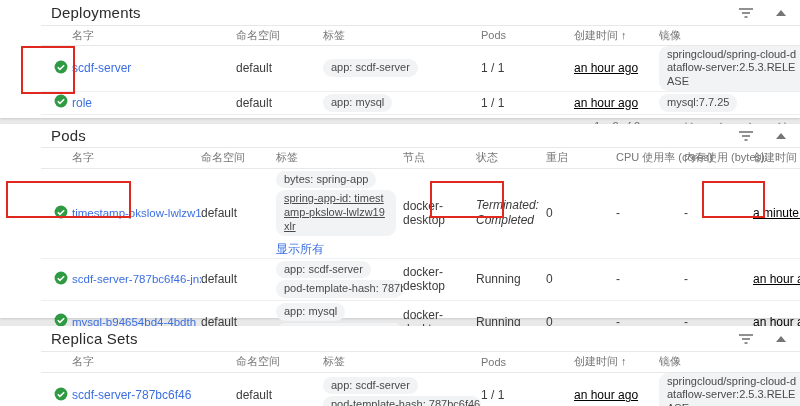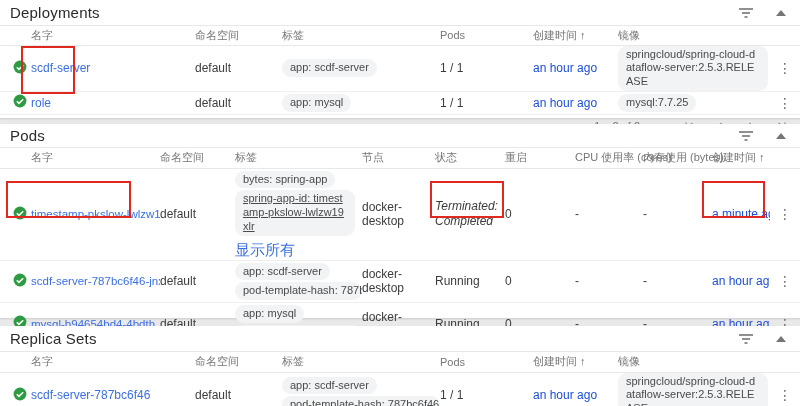--- a/index.html
+++ b/index.html
@@ -3,21 +3,21 @@
 <meta charset="utf-8">
 <style>
   * { margin:0; padding:0; box-sizing:border-box; }
   html,body { width:800px; height:406px; }
   body {
     position:relative; overflow:hidden;
     background:#e9e9e9;
     font-family:"Liberation Sans","DejaVu Sans",sans-serif;
     color:#333;
   }
-  .card { position:absolute; left:0; right:0; background:#fff; box-shadow:0 1px 2px rgba(0,0,0,.12); }
+  .card { position:absolute; left:0; right:0; background:#fff; box-shadow:0 1px 2px rgba(0,0,0,.12);padding-left:41px; }
   #card-deployments { top:0; height:118px; }
   #card-pods { top:124px; height:194px; }
   #card-replicasets { top:326px; height:80px; overflow:hidden; }
 
   .card-head {
     display:flex; justify-content:space-between; align-items:center;
     padding:0 14px 0 10px; border-bottom:1px solid #e8e8e8;
   }
   #card-deployments .card-head { height:26px; }
   #card-pods .card-head { height:24px; }
@@ -36,22 +36,22 @@
     font-size:11px; font-weight:400; color:#767676; text-align:left;
     white-space:nowrap; overflow:visible; border-bottom:1px solid #e8e8e8;margin-top:44px;
   }
   td { font-size:12px; color:#3c3c3c; vertical-align:middle; overflow:hidden; }
   tr.data-row td { border-bottom:1px solid #efefef; }
   #card-replicasets tr.data-row td { border-bottom:none; }
 
   .icon-cell { padding-left:13px; }
   .status-ok { display:inline-block; width:14px; height:14px; }
   .link { color:#3b6fe0; cursor:pointer; text-decoration:none; white-space:nowrap; }
-  .time-link { color:#1d4ed8; cursor:pointer; white-space:nowrap; }
-  .showall { display:inline-block; color:#3b6fe0; font-size:15px; cursor:pointer; margin-top:3px; }
+  .time-link { color:#000000; text-decoration:underline; cursor:pointer; white-space:nowrap; }
+  .showall { display:inline-block; color:#3b6fe0; font-size:12px; cursor:pointer; margin-top:3px; }
 
   .chip {
     display:inline-block; background:#f1f3f4; color:#4a4a4a;
     border-radius:9px; padding:2px 8px; font-size:11px; line-height:1.25;
     white-space:nowrap; max-width:100%;
   }
   .chip-line { margin:2px 0; line-height:0; }
   .chip.wrap { white-space:normal; word-break:break-all; max-width:120px;text-decoration:underline; }
   .chip.img  { white-space:normal; word-break:break-all; max-width:150px; }
   .status-text { line-height:1.25; padding-right:4px;font-style:italic; }

